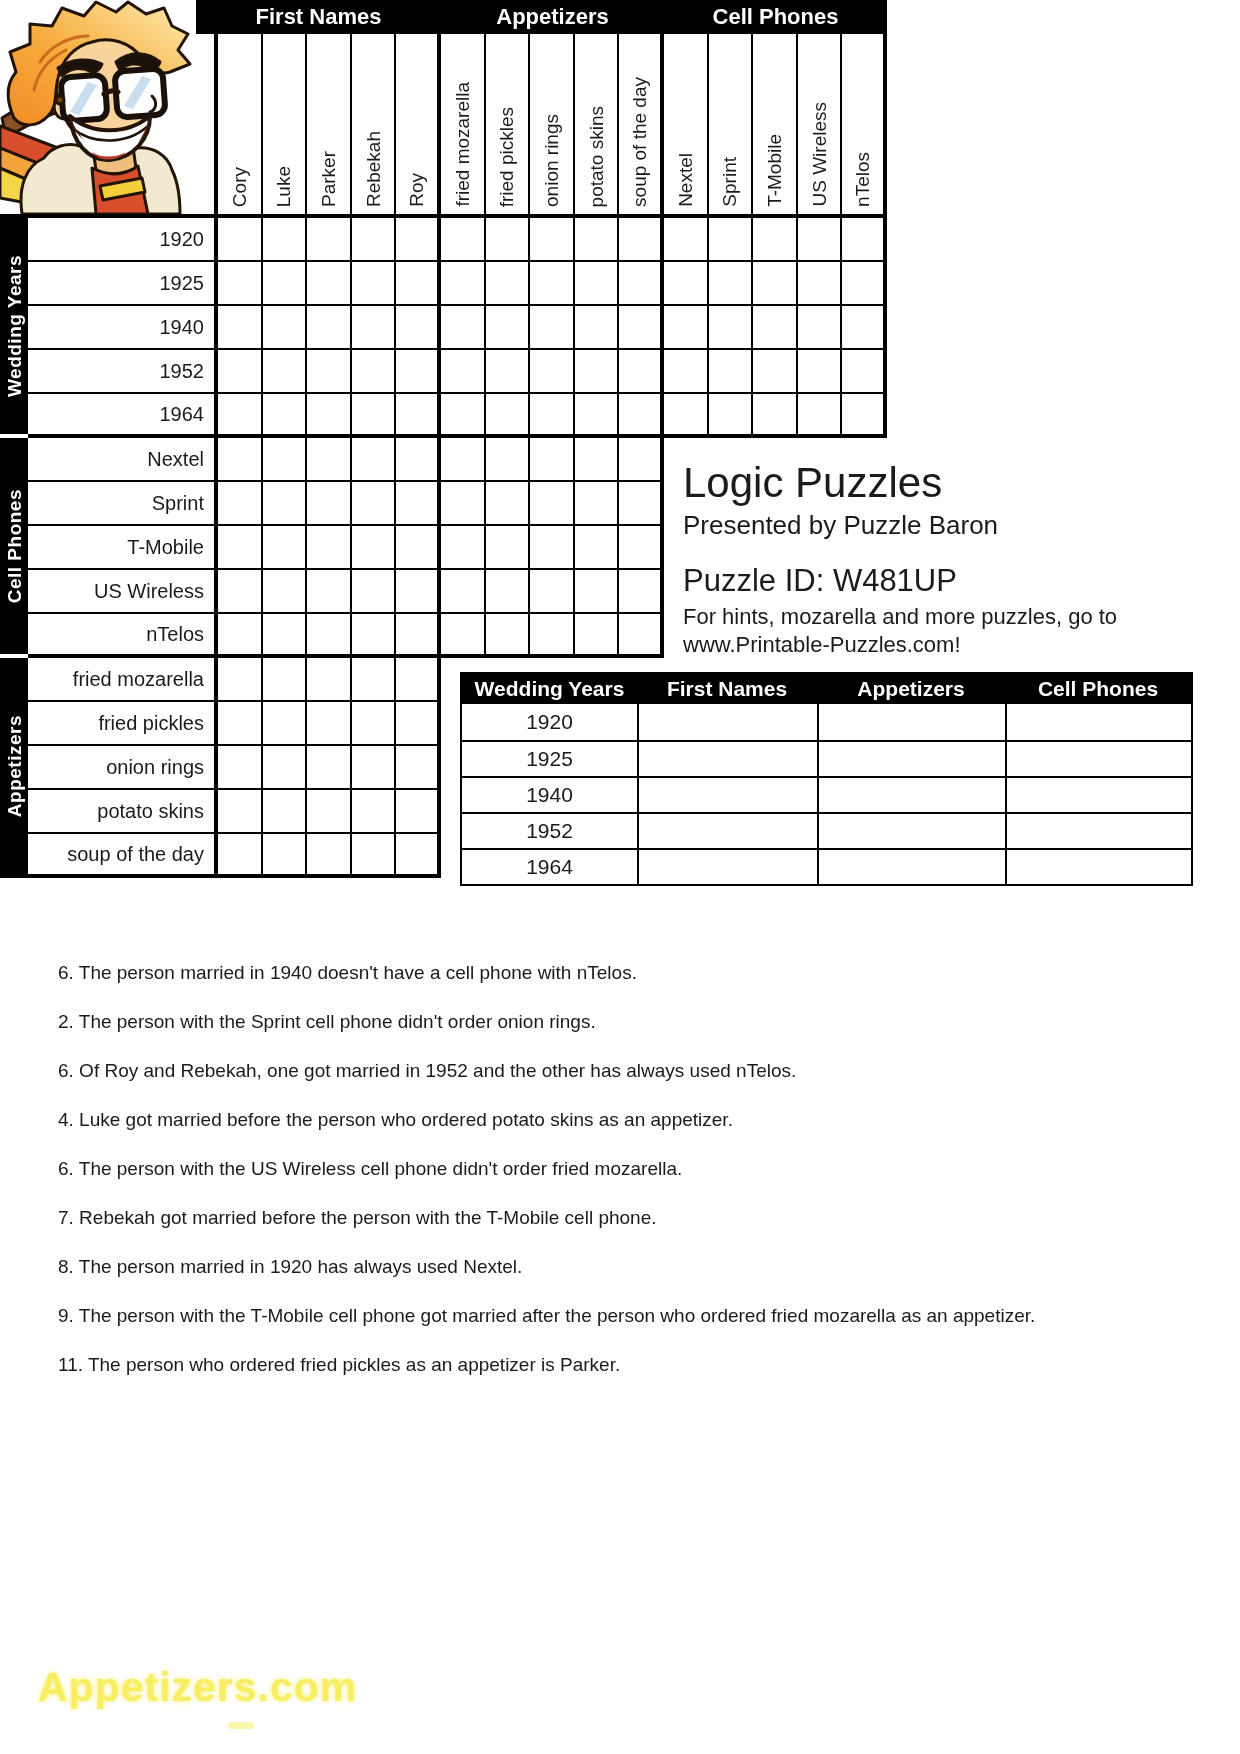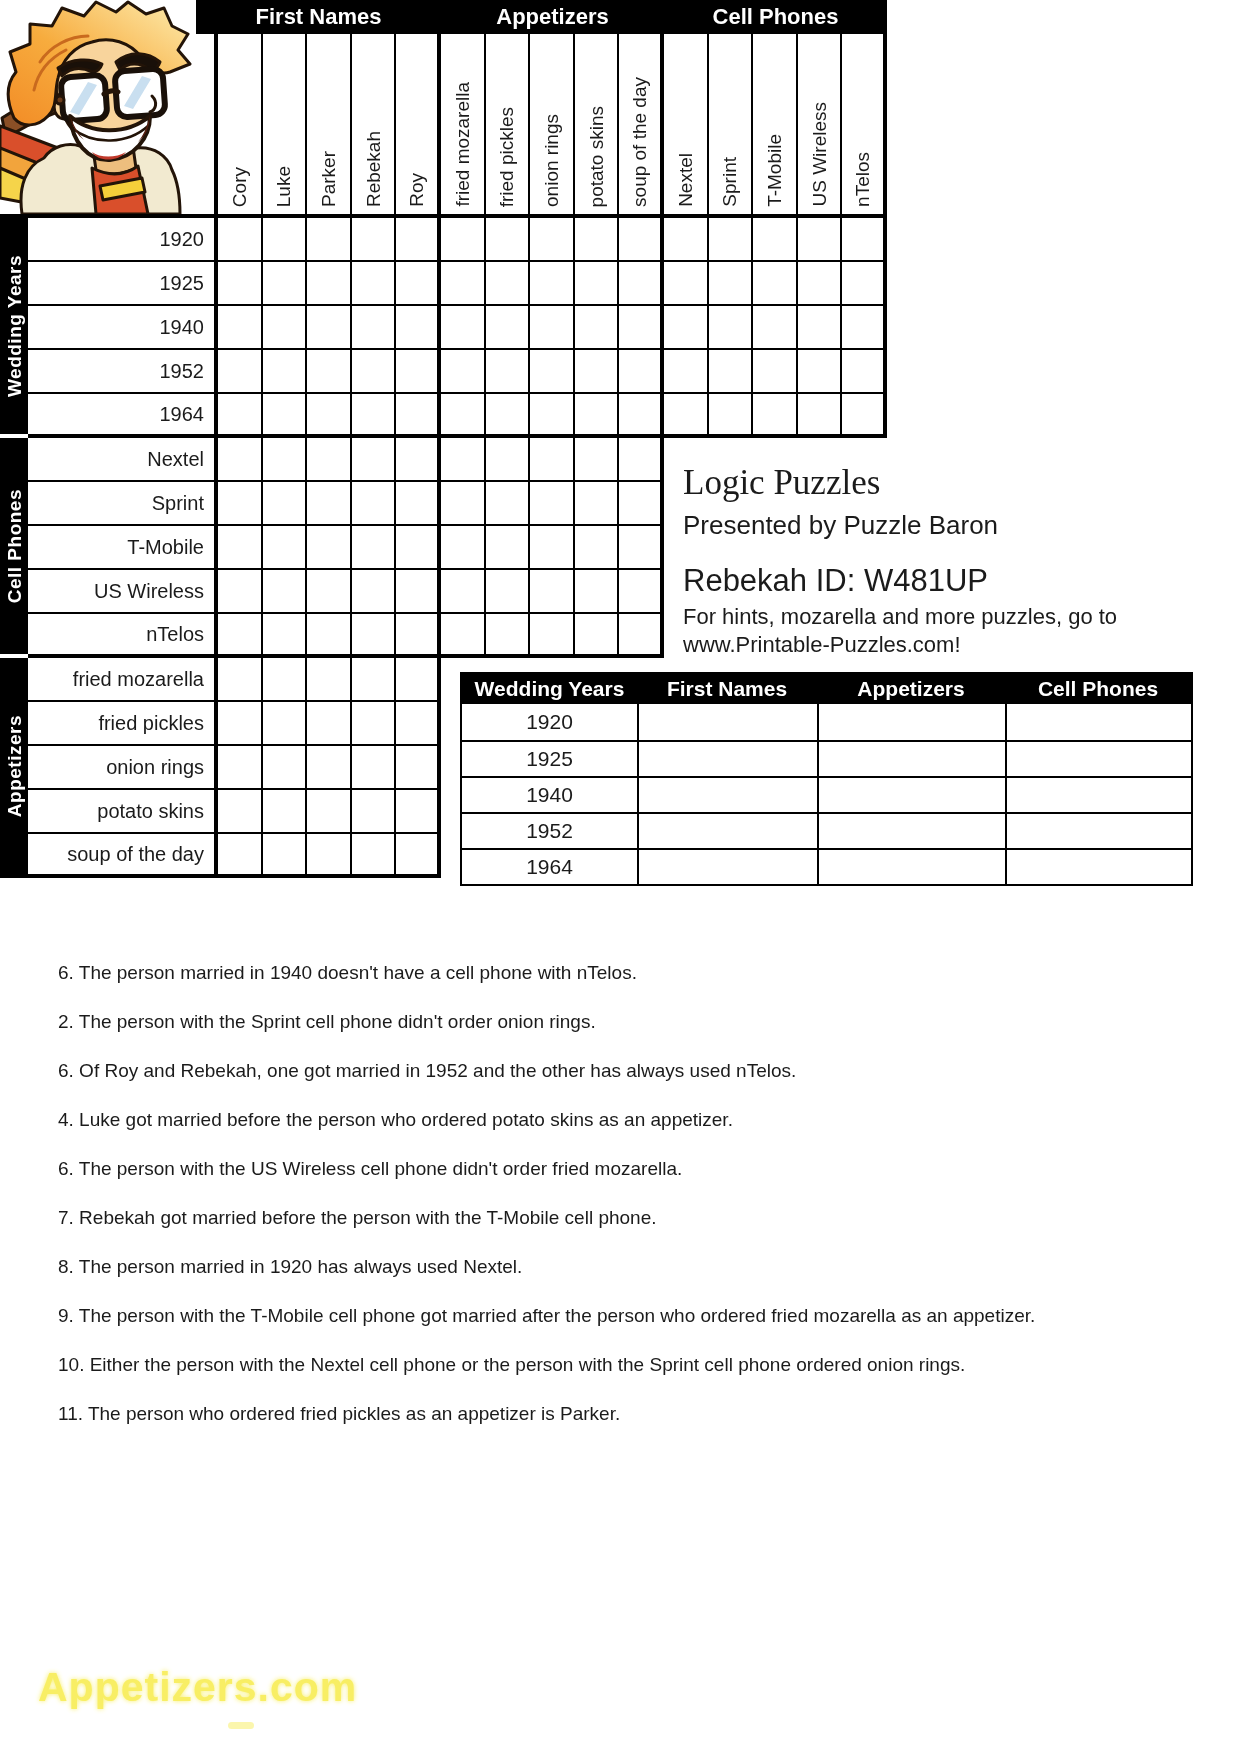--- a/index.html
+++ b/index.html
@@ -32,21 +32,21 @@
   .band.endB { border-bottom:4px solid #000; }
   .rowlabel { background:#fff; border-right:4px solid #000; border-bottom:2px solid #000;
               display:flex; align-items:center; justify-content:flex-end; padding-right:10px;
               font-size:20px; white-space:nowrap; }
   .cell { background:#fff; border-right:2px solid #000; border-bottom:2px solid #000; }
   .thickR { border-right-width:4px !important; }
   .thickB { border-bottom-width:4px !important; }
 
   
   #info-block { position:absolute; left:683px; top:458px; width:540px; }
-  .lp-title { font-size:35px; line-height:50px;font-family:Liberation Serif, serif; }
+  .lp-title { font-size:42px; line-height:50px; }
   .lp-sub   { font-size:26px; line-height:32px; margin-top:1px; }
   .lp-id    { font-size:31px; line-height:36px; margin-top:22px; }
   .lp-hint  { font-size:22px; line-height:28px; }
   .lp-hint.first { margin-top:4px; }
 
   
   #answer-table { position:absolute; left:460px; top:672px; width:733px; border:2px solid #000; }
   #ans-head { display:grid; grid-template-columns:175px 180px 188px 186px; background:#000; height:30px; }
   .ahead { color:#fff; font-weight:bold; font-size:21px; display:flex; align-items:center; justify-content:center; }
   .arow { display:grid; grid-template-columns:175px 180px 188px 186px; height:36px; border-top:2px solid #000; }
@@ -359,21 +359,21 @@
         <div class="cell thickB" style="grid-area: 5 / 4;"></div>
         <div class="cell thickB" style="grid-area: 5 / 5;"></div>
         <div class="cell thickB" style="grid-area: 5 / 6;"></div>
         <div class="cell thickR thickB" style="grid-area: 5 / 7;"></div>
       </div>
     </div>
 
   <div id="info-block">
     <div class="lp-title">Logic Puzzles</div>
     <div class="lp-sub">Presented by Puzzle Baron</div>
-    <div class="lp-id">Rebekah ID: W481UP</div>
+    <div class="lp-id">Puzzle ID: W481UP</div>
     <div class="lp-hint first">For hints, mozarella and more puzzles, go to</div>
     <div class="lp-hint">www.Printable-Puzzles.com!</div>
   </div>
 
   <div id="answer-table">
     <div id="ans-head">
         <div class="ahead">Wedding Years</div>
         <div class="ahead">First Names</div>
         <div class="ahead">Appetizers</div>
         <div class="ahead">Cell Phones</div>
@@ -414,19 +414,18 @@
 
   <div id="clues">
       <div class="clue">6. The person married in 1940 doesn't have a cell phone with nTelos.</div>
       <div class="clue">2. The person with the Sprint cell phone didn't order onion rings.</div>
       <div class="clue">6. Of Roy and Rebekah, one got married in 1952 and the other has always used nTelos.</div>
       <div class="clue">4. Luke got married before the person who ordered potato skins as an appetizer.</div>
       <div class="clue">6. The person with the US Wireless cell phone didn't order fried mozarella.</div>
       <div class="clue">7. Rebekah got married before the person with the T-Mobile cell phone.</div>
       <div class="clue">8. The person married in 1920 has always used Nextel.</div>
       <div class="clue">9. The person with the T-Mobile cell phone got married after the person who ordered fried mozarella as an appetizer.</div>
-      <div class="clue">10. Either the person with the Nextel cell phone or the person with the Sprint cell phone ordered onion rings.</div>
       <div class="clue">11. The person who ordered fried pickles as an appetizer is Parker.</div>
     </div>
 
   <div id="watermark" style="color: rgb(247, 236, 74);">Appetizers.com</div>
   <div id="watermark-dash" style="background: rgb(247, 236, 74);"></div>
 </div>
 
 </body></html>

